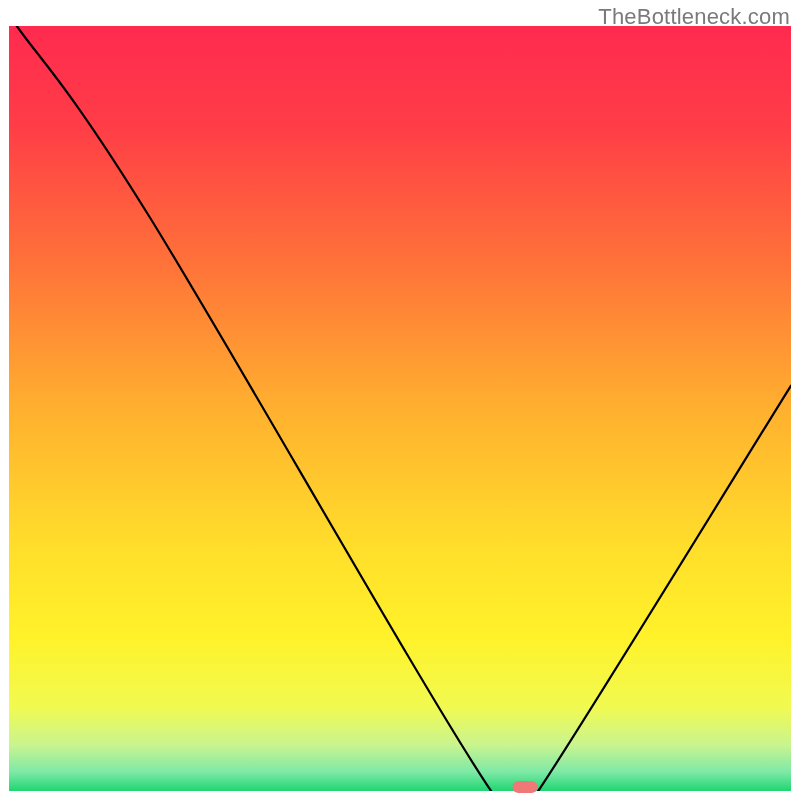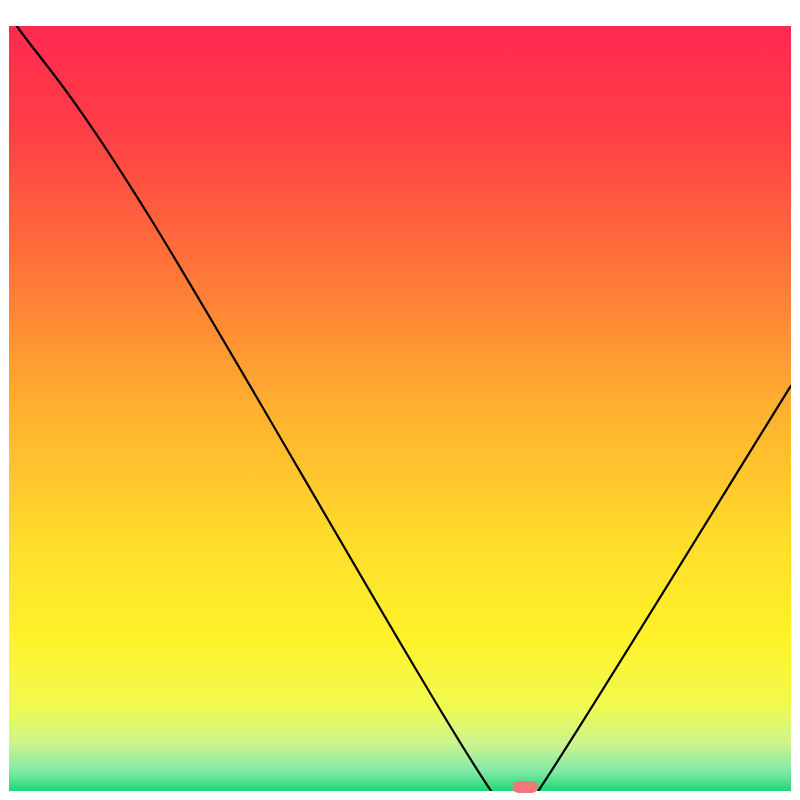--- a/index.html
+++ b/index.html
@@ -40,20 +40,21 @@
     background: #f07878;
     border-radius: 6px;
     transform: translate(-50%, -50%);
   }
 </style>
 </head>
 <body>
 
 <div class="chart-container">
 
+  <div class="watermark">TheBottleneck.com</div>
 
   <div class="plot">
     <svg id="plot-svg" viewBox="0 0 782 765" width="782" height="765">
       <defs>
         <linearGradient id="bg-grad" x1="0" y1="0" x2="0" y2="1">
             <stop offset="0.00%" stop-color="#ff2a4f"></stop>
             <stop offset="13.00%" stop-color="#ff3d47"></stop>
             <stop offset="30.00%" stop-color="#ff6f3a"></stop>
             <stop offset="50.00%" stop-color="#ffb02f"></stop>
             <stop offset="68.00%" stop-color="#ffde2b"></stop>

